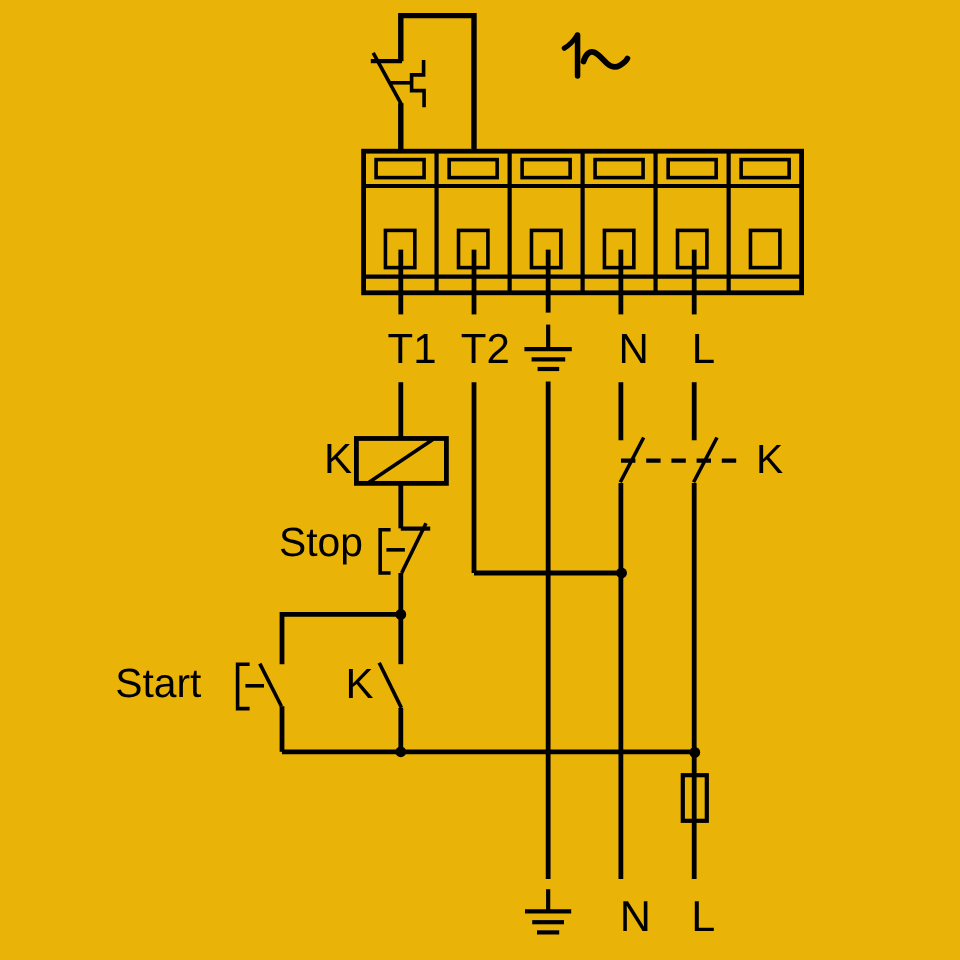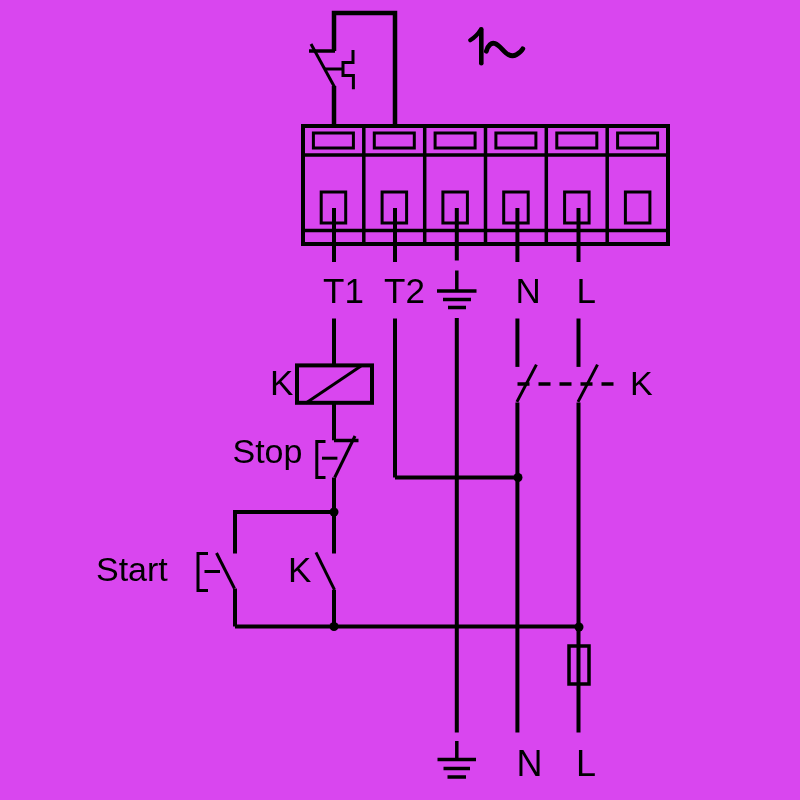--- a/index.html
+++ b/index.html
@@ -1,16 +1,16 @@
 <!DOCTYPE html>
 <html><head>
 <meta charset="utf-8">
 <style>
   html,body{margin:0;padding:0;background:#fff;}
-  .wrap{width:800px;height:800px;position:relative;background:#d946ef;}
+  .wrap{width:800px;height:800px;position:relative;background:#eab308;}
   svg{position:absolute;top:0;left:0;}
   text{font-family:"Liberation Sans",sans-serif;fill:#000;}
 </style>
 </head>
 <body>
 <div class="wrap">
 <svg width="800" height="800" viewBox="0 0 800 800">
 
   <g stroke="#000" fill="none">
     <path d="M334 51 L334 13 L395 13 L395 126" stroke-width="4.5"></path>

